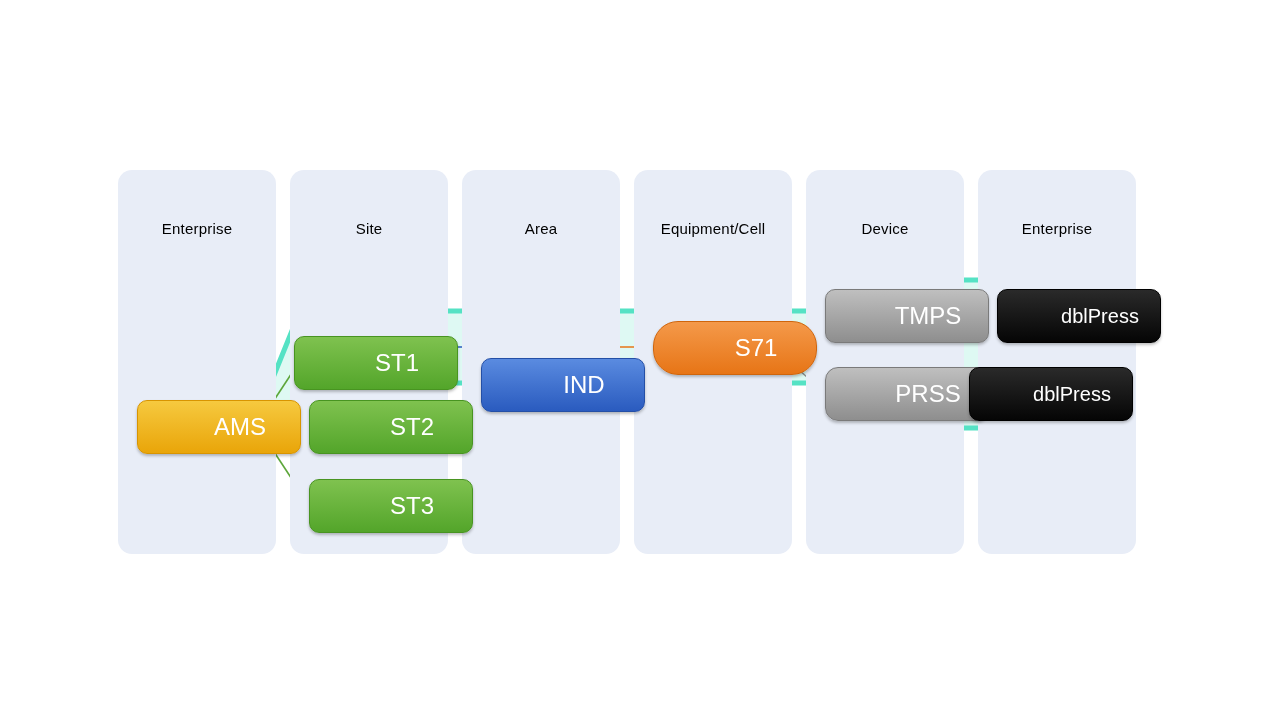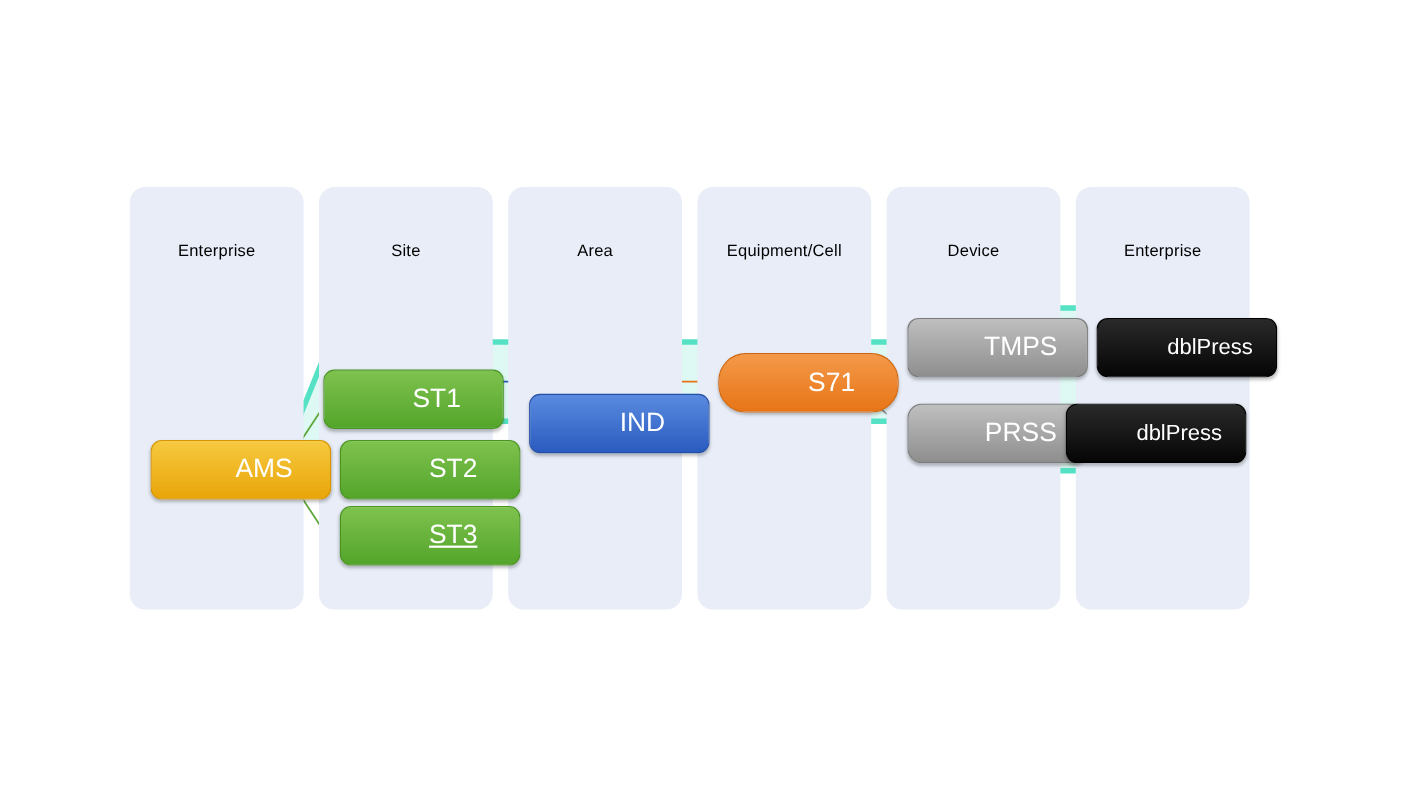--- a/index.html
+++ b/index.html
@@ -130,21 +130,21 @@
   <div id="nodes">
       <div class="node node-ams" style="left: 137px; top: 400px;">
         <span class="inner">AMS</span>
       </div>
       <div class="node node-green" style="left: 294px; top: 321px; margin-top: 15px;">
         <span class="inner">ST1</span>
       </div>
       <div class="node node-green" style="left: 309px; top: 400px;">
         <span class="inner">ST2</span>
       </div>
-      <div class="node node-green" style="left: 309px; top: 460px; text-decoration: underline;">
+      <div class="node node-green" style="left: 309px; top: 479px;">
         <span class="inner">ST3</span>
       </div>
       <div class="node node-blue" style="left: 481px; top: 327px; margin-top: 31px;">
         <span class="inner">IND</span>
       </div>
       <div class="node node-orange" style="left: 653px; top: 321px; border-radius: 25px;">
         <span class="inner">S71</span>
       </div>
       <div class="node node-gray" style="left: 825px; top: 289px;">
         <span class="inner">TMPS</span>

